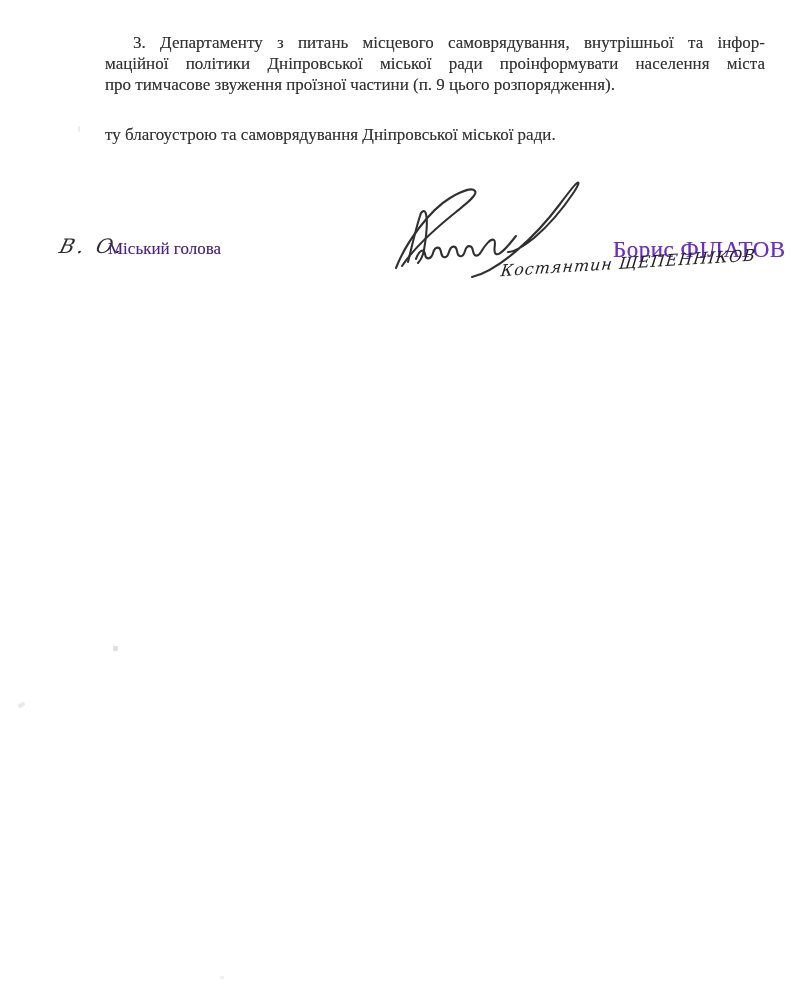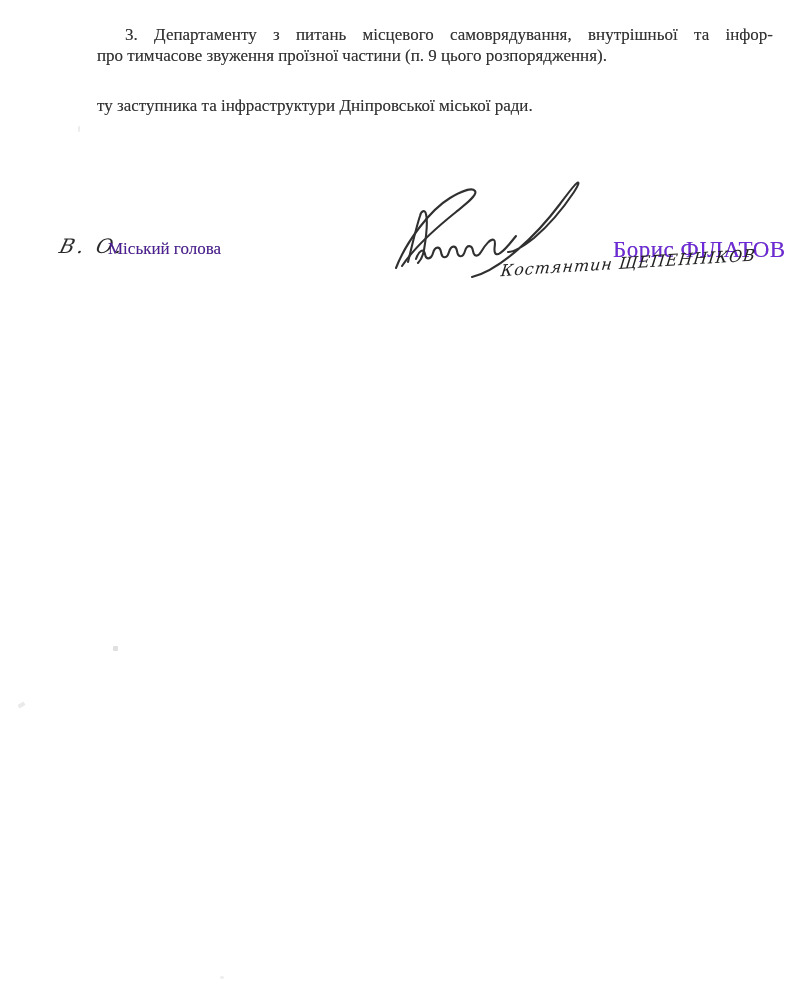--- a/index.html
+++ b/index.html
@@ -16,21 +16,21 @@
   }
   .body-text {
     position: absolute;
     left: 97px; top: 24px;
     width: 676px;
     font-size: 17px;
     line-height: 21px;
     color: #333333;
     text-shadow: 0 0 0.5px rgba(70,70,70,0.55);
   }
-  .para { margin: 0; }
+  .para { margin: 8px; }
   .para + .para { margin-top: 29px; }
   .line {
     text-align: justify;
     text-align-last: justify;
     white-space: nowrap;
   }
   .line.last { text-align-last: left; white-space: normal; }
   .line.first { text-indent: 28px; }
 
   .sig-block { position: absolute; left: 0; top: 0; width: 800px; height: 320px; }
@@ -77,24 +77,25 @@
   .speck.s4 { left: 78px;  top: 126px; width: 2px; height: 6px; opacity: .3; }
 </style>
 </head>
 <body>
 
 <div class="page">
 
   <div class="body-text">
     <div class="para">
       <div class="line first">3. Департаменту з питань місцевого самоврядування, внутрішньої та інфор-</div>
+      <div class="line">маційної політики Дніпровської міської ради проінформувати населення міста</div>
       <div class="line last">про тимчасове звуження проїзної частини (п. 9 цього розпорядження).</div>
     </div>
     <div class="para">
-      <div class="line last">ту заступника та інфраструктури Дніпровської міської ради.</div>
+      <div class="line last">ту благоустрою та самоврядування Дніпровської міської ради.</div>
     </div>
   </div>
 
   <div class="sig-block">
 
     <span class="hand vo-label">В. О.</span>
 
     <span class="post-label">Міський голова</span>
 
     <svg class="sig-svg" width="198" height="102" viewBox="0 0 198 102">

